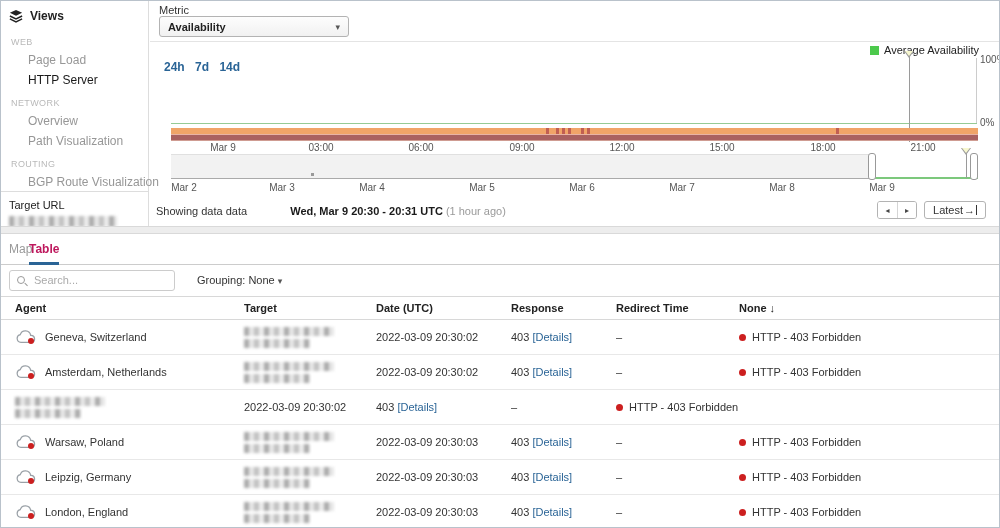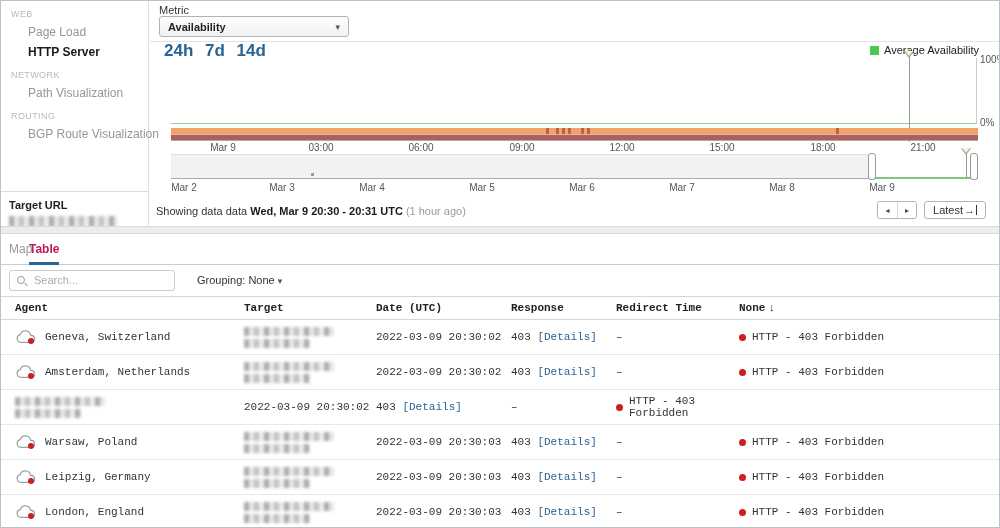--- a/index.html
+++ b/index.html
@@ -7,33 +7,33 @@
   body { font-family:"Liberation Sans","DejaVu Sans",sans-serif; color:#333; }
   .app { position:relative; width:1000px; height:528px; border:1px solid #b9c2cb; background:#fff; overflow:hidden; }
 
   
   .top { position:relative; height:225px; }
   .sidebar { position:absolute; left:0; top:0; width:148px; height:225px; border-right:1px solid #ddd; background:#fff; }
   .sb-header { display:flex; align-items:center; gap:7px; padding:8px 8px 6px 8px; font-size:12px; font-weight:bold; color:#222; }
   .layers-icon svg { display:block; }
   .sb-section-label { font-size:9px; color:#b9b9b9; padding:8px 0 3px 10px; letter-spacing:.4px; }
   .sb-item { font-size:12px; color:#979797; padding:3px 0 3px 27px; cursor:pointer; white-space:nowrap; }
-  .sb-item.active { color:#1a1a1a; font-weight:bold; }
+  .sb-item.active { color:#1a1a1a; font-weight:normal; }
   .sb-footer { position:absolute; left:0; top:190px; width:148px; border-top:1px solid #ddd; padding:7px 8px; }
-  .sb-footer .lbl { font-size:11px; font-weight:bold; color:#222; margin-bottom:5px; }
+  .sb-footer .lbl { font-size:11px; font-weight:normal; color:#222; margin-bottom:5px; }
 
   .blur-bar { background:repeating-linear-gradient(90deg,#ababab 0 5px,#e6e6e6 5px 10px,#c2c2c2 10px 15px,#ededed 15px 20px); filter:blur(1.6px); border-radius:1px; }
   .sb-blur { width:108px; height:11px; }
 
   .metric-label { position:absolute; left:158px; top:3px; font-size:11px; color:#333; }
   .metric-select { position:absolute; left:158px; top:15px; width:190px; height:21px; border:1px solid #b3b3b3; border-radius:3px; background:linear-gradient(#fdfdfd,#f1f1f1); font-size:11px; font-weight:bold; color:#222; display:flex; align-items:center; padding:0 8px; cursor:pointer; }
   .metric-select .caret { margin-left:auto; font-size:9px; color:#555; }
   .top-divider { position:absolute; left:149px; top:40px; width:851px; height:1px; background:#e4e4e4; }
 
-  .range-links { position:absolute; left:163px; top:40px; font-size:17px; color:#2a6496; font-weight:bold; }
+  .range-links { position:absolute; left:163px; top:59px; font-size:12px; color:#2a6496; font-weight:bold; }
   .range-links span { margin-right:7px; cursor:pointer; }
   .range-links .inactive { font-weight:bold; }
   .legend { position:absolute; left:869px; top:43px; font-size:11px; color:#222; display:flex; align-items:center; gap:5px; }
   .legend-swatch { width:9px; height:9px; background:#4cc94c; display:inline-block; }
 
   
   .y-axis { position:absolute; left:975px; top:57px; width:1px; height:66px; background:#ccc; }
   .y-lab { position:absolute; font-size:10px; color:#555; }
   .y-max { left:979px; top:53px; } .y-min { left:979px; top:116px; }
   .zero-line { position:absolute; left:170px; top:122px; width:806px; height:1px; background:#95cb95; }
@@ -54,21 +54,21 @@
   .brush-axis { position:absolute; left:170px; top:177px; width:807px; height:1px; background:#aaa; }
   .brush-green { position:absolute; left:871px; top:176px; width:106px; height:2px; background:#7cc87c; }
   .handle { position:absolute; top:152px; width:8px; height:27px; background:#fff; border:1px solid #999; border-radius:3px; cursor:ew-resize; }
   .handle-l { left:867px; } .handle-r { left:969px; }
   .brush-marker-line { position:absolute; left:965px; top:153px; width:1px; height:24px; background:#9a9a9a; }
   .brush-tri { left:960px; top:147px; }
   .mini-mark { position:absolute; left:310px; top:172px; width:3px; height:3px; background:#9a9a9a; }
   .d-tick { position:absolute; top:181px; width:44px; text-align:center; font-size:10px; color:#555; }
 
   .showing { position:absolute; left:155px; top:204px; font-size:11px; color:#333; }
-  .showing b { color:#1a1a1a; }
+  .showing b { color:#1a1a1a;margin-left:40px; }
   .showing .ago { color:#9a9a9a; }
 
   .nav-btns { position:absolute; right:13px; top:200px; display:flex; gap:7px; }
   .arrow-group { display:flex; border:1px solid #b3b3b3; border-radius:3px; overflow:hidden; height:18px; background:#fff; }
   .arrow-btn { width:19px; display:flex; align-items:center; justify-content:center; font-size:8px; color:#444; cursor:pointer; background:#fff; }
   .arrow-btn + .arrow-btn { border-left:1px solid #d5d5d5; }
   .latest-btn { height:18px; border:1px solid #b3b3b3; border-radius:3px; background:#fff; font-size:11px; color:#333; display:flex; align-items:center; padding:0 8px; gap:1px; cursor:pointer; }
   .latest-btn .bar-arrow { border-right:1.5px solid #333; padding-right:1px; font-size:11px; line-height:10px; }
 
   
@@ -81,45 +81,56 @@
   .controls { position:absolute; left:0; top:264px; width:100%; height:30px; display:flex; align-items:center; padding-left:8px; }
   .search-box { position:relative; width:166px; height:21px; border:1px solid #ccc; border-radius:3px; background:#fff; display:flex; align-items:center; padding-left:24px; }
   .search-box input { border:none; outline:none; font-size:11px; color:#333; width:130px; font-family:inherit; background:transparent; }
   .search-box input::placeholder { color:#aaa; }
   .search-icon { position:absolute; left:7px; top:5px; width:8px; height:8px; border:1.4px solid #9a9a9a; border-radius:50%; }
   .search-icon::after { content:""; position:absolute; left:6px; top:7px; width:4px; height:1.4px; background:#9a9a9a; transform:rotate(45deg); }
   .grouping { margin-left:22px; font-size:11px; color:#333; }
   .grouping-val { margin-left:0; cursor:pointer; }
   .grouping-val .caret { font-size:9px; color:#555; margin-left:3px; }
 
-  .thead,.trow { display:grid; grid-template-columns:229px 132px 135px 105px 123px 1fr; align-items:center; padding-left:14px;font-family:Liberation Mono, monospace; }
+  .thead,.trow { display:grid; grid-template-columns:229px 132px 135px 105px 123px 1fr; align-items:center; padding-left:14px; }
   .thead { position:absolute; left:0; top:295px; width:100%; height:24px; border-top:1px solid #d8d8d8; border-bottom:1px solid #d8d8d8; font-size:11px; font-weight:bold; color:#222; }
   .tbody { position:absolute; left:0; top:319px; width:100%; }
   .trow { height:35px; border-bottom:1px solid #e8e8e8; font-size:11px; color:#333; }
   .agent-cell { display:flex; align-items:center; gap:9px; }
   .agent-icon { position:relative; width:21px; height:14px; }
   .agent-icon .dot { position:absolute; right:2px; bottom:0; width:6px; height:6px; border-radius:50%; background:#cc1f1f; }
   .target-cell .blur-bar:first-child { width:90px; height:9px; }
   .target-cell .blur-bar:last-child { width:66px; height:9px; margin-top:3px; }
   .details-link { color:#2a6496; cursor:pointer; }
   .error-cell { display:flex; align-items:center; gap:6px; }
   .err-dot { width:7px; height:7px; border-radius:50%; background:#cc1f1f; flex:none; }
   .sort-arrow { font-weight:bold; margin-left:3px; }
 </style>
 </head>
 <body>
 
 <div class="app">
   <div class="top">
 
     <aside class="sidebar">
+      <div class="sb-header">
+        <span class="layers-icon">
+          <svg width="14" height="14" viewBox="0 0 16 16">
+              <path d="M8 1 15 4.4 8 7.8 1 4.4z" fill="#222"></path>
+              <path d="M1 8l7 3.4L15 8" fill="none" stroke="#222" stroke-width="1.6"></path>
+              <path d="M1 11.4l7 3.4 7-3.4" fill="none" stroke="#222" stroke-width="1.6"></path>
+            </svg>
+        </span>
+        <span>Views</span>
+      </div>
       <div class="sb-section-label">WEB</div>
       <div class="sb-item">Page Load</div>
       <div class="sb-item active">HTTP Server</div>
       <div class="sb-section-label">NETWORK</div>
+      <div class="sb-item">Overview</div>
       <div class="sb-item">Path Visualization</div>
       <div class="sb-section-label">ROUTING</div>
       <div class="sb-item">BGP Route Visualization</div>
       <div class="sb-footer">
         <div class="lbl">Target URL</div>
         <div class="blur-bar sb-blur"></div>
       </div>
     </aside>
 
     <div class="metric-label">Metric</div>

